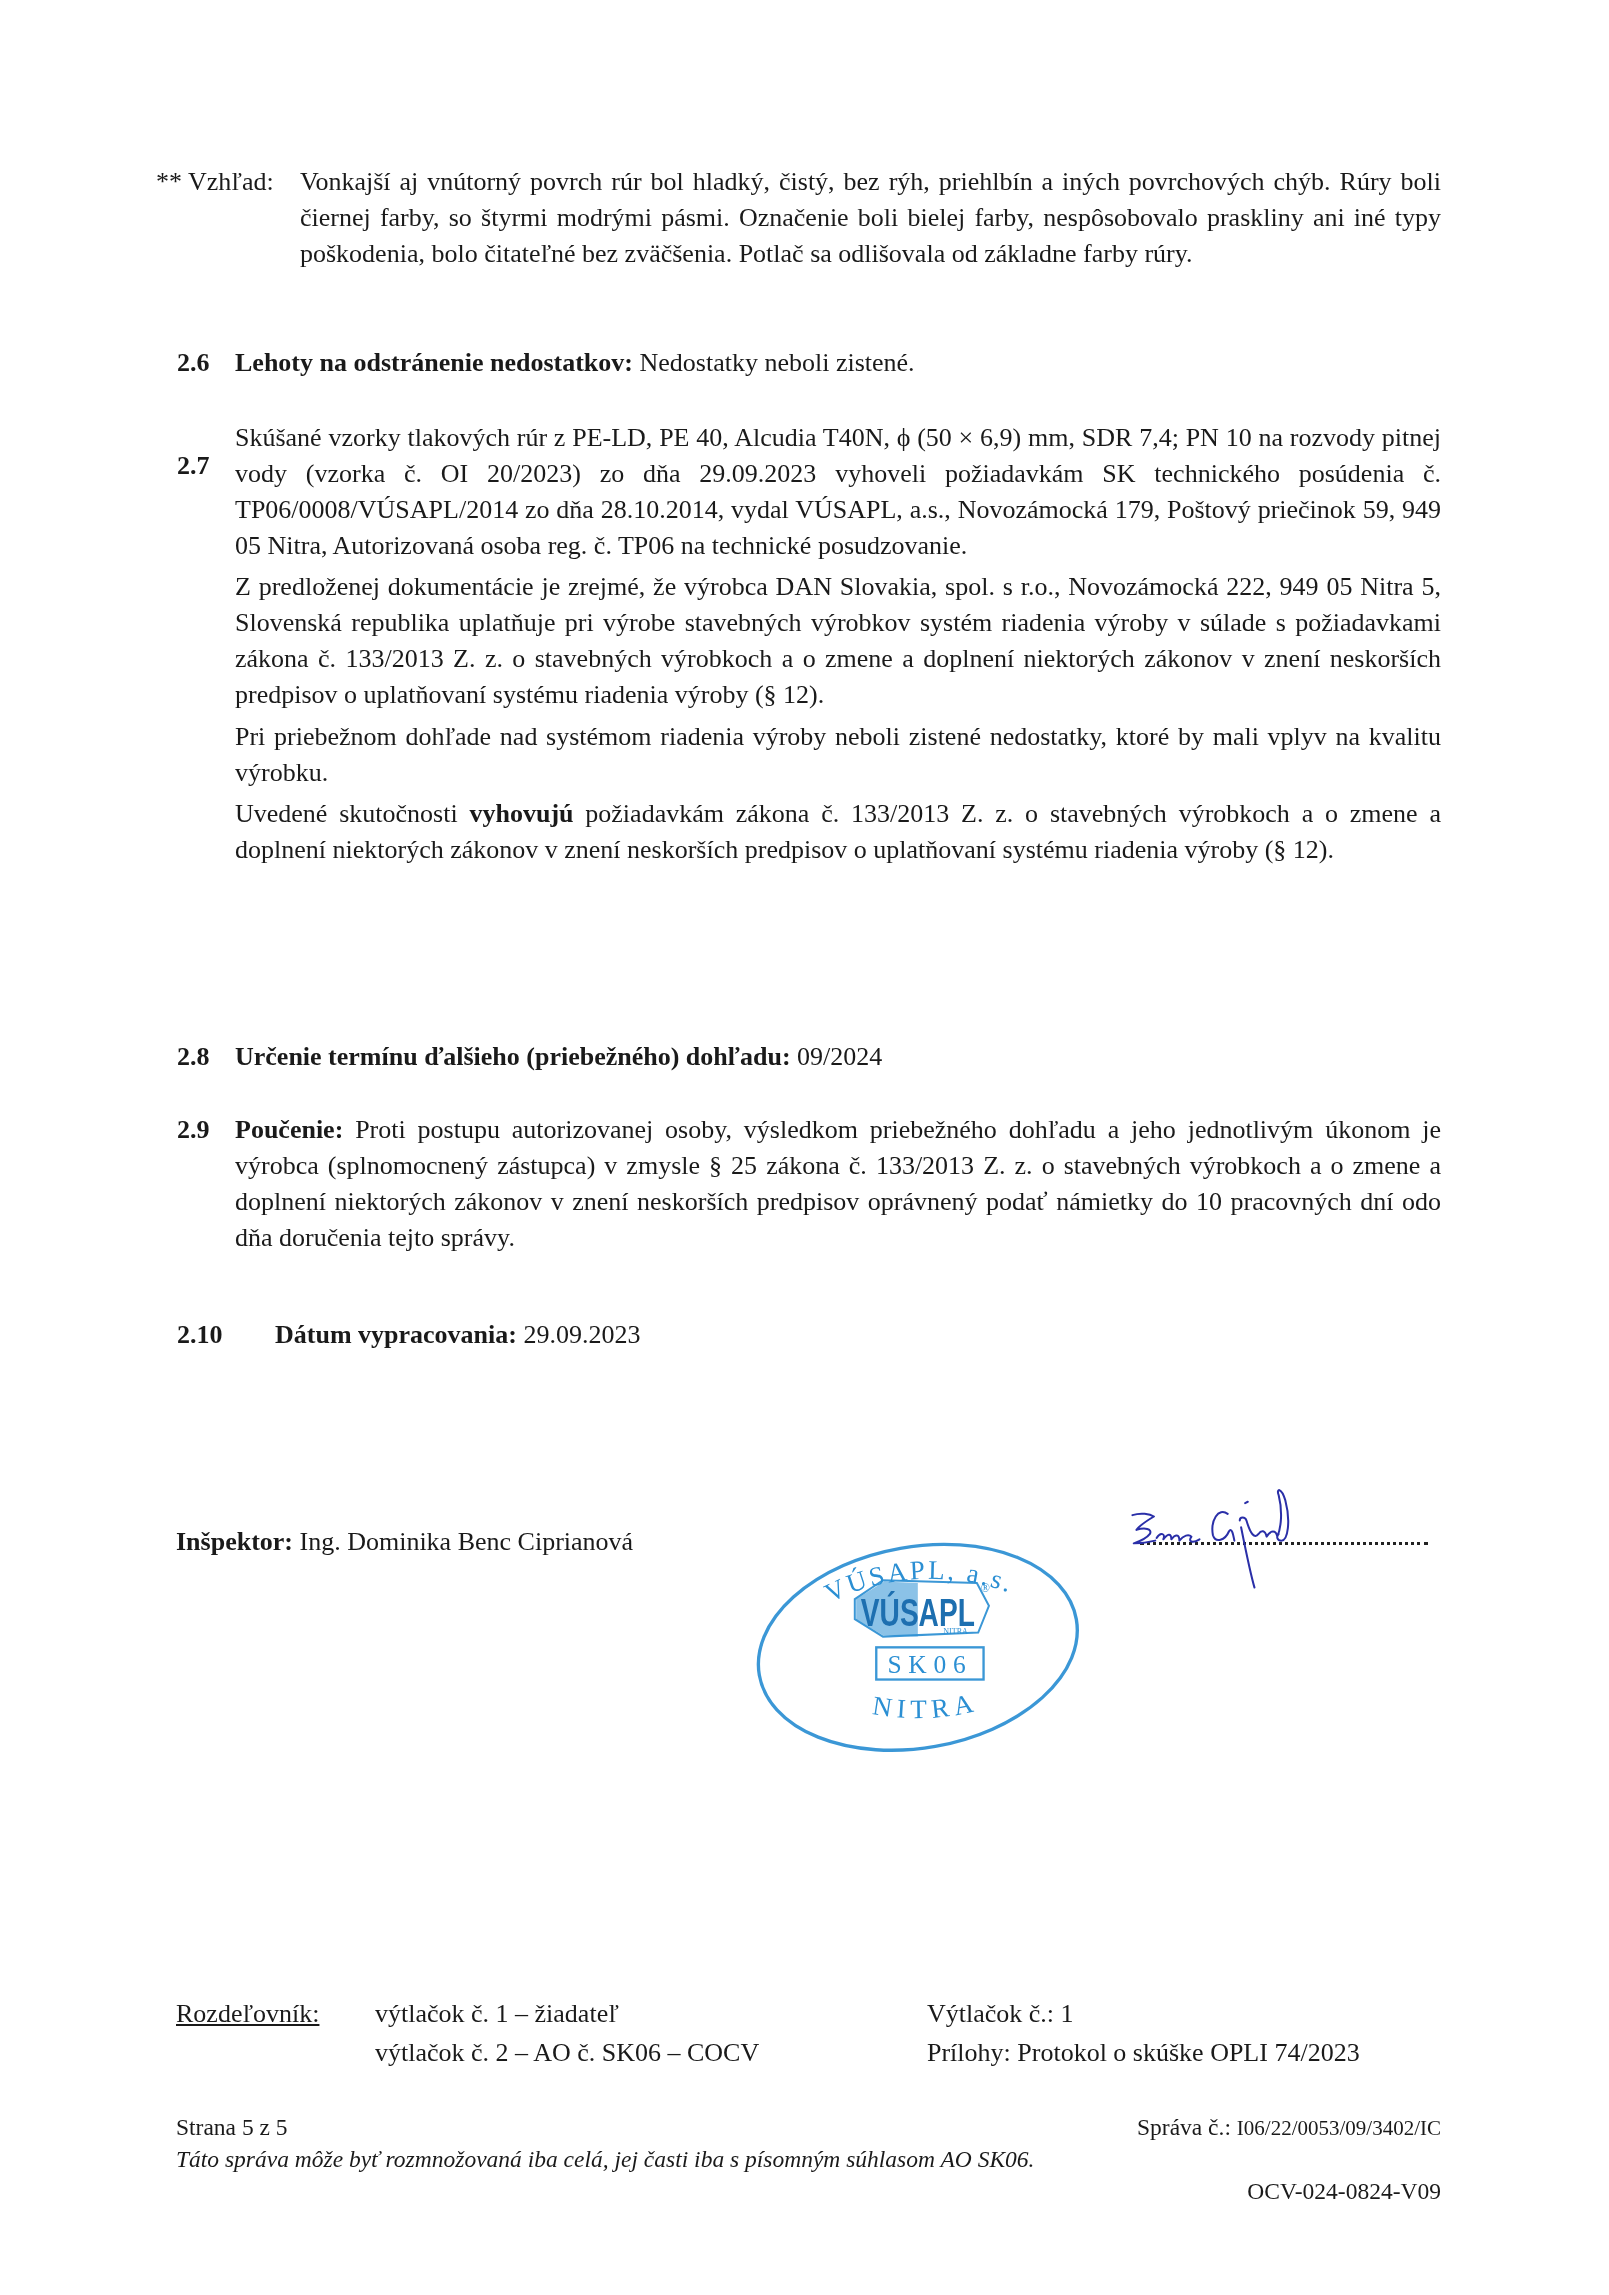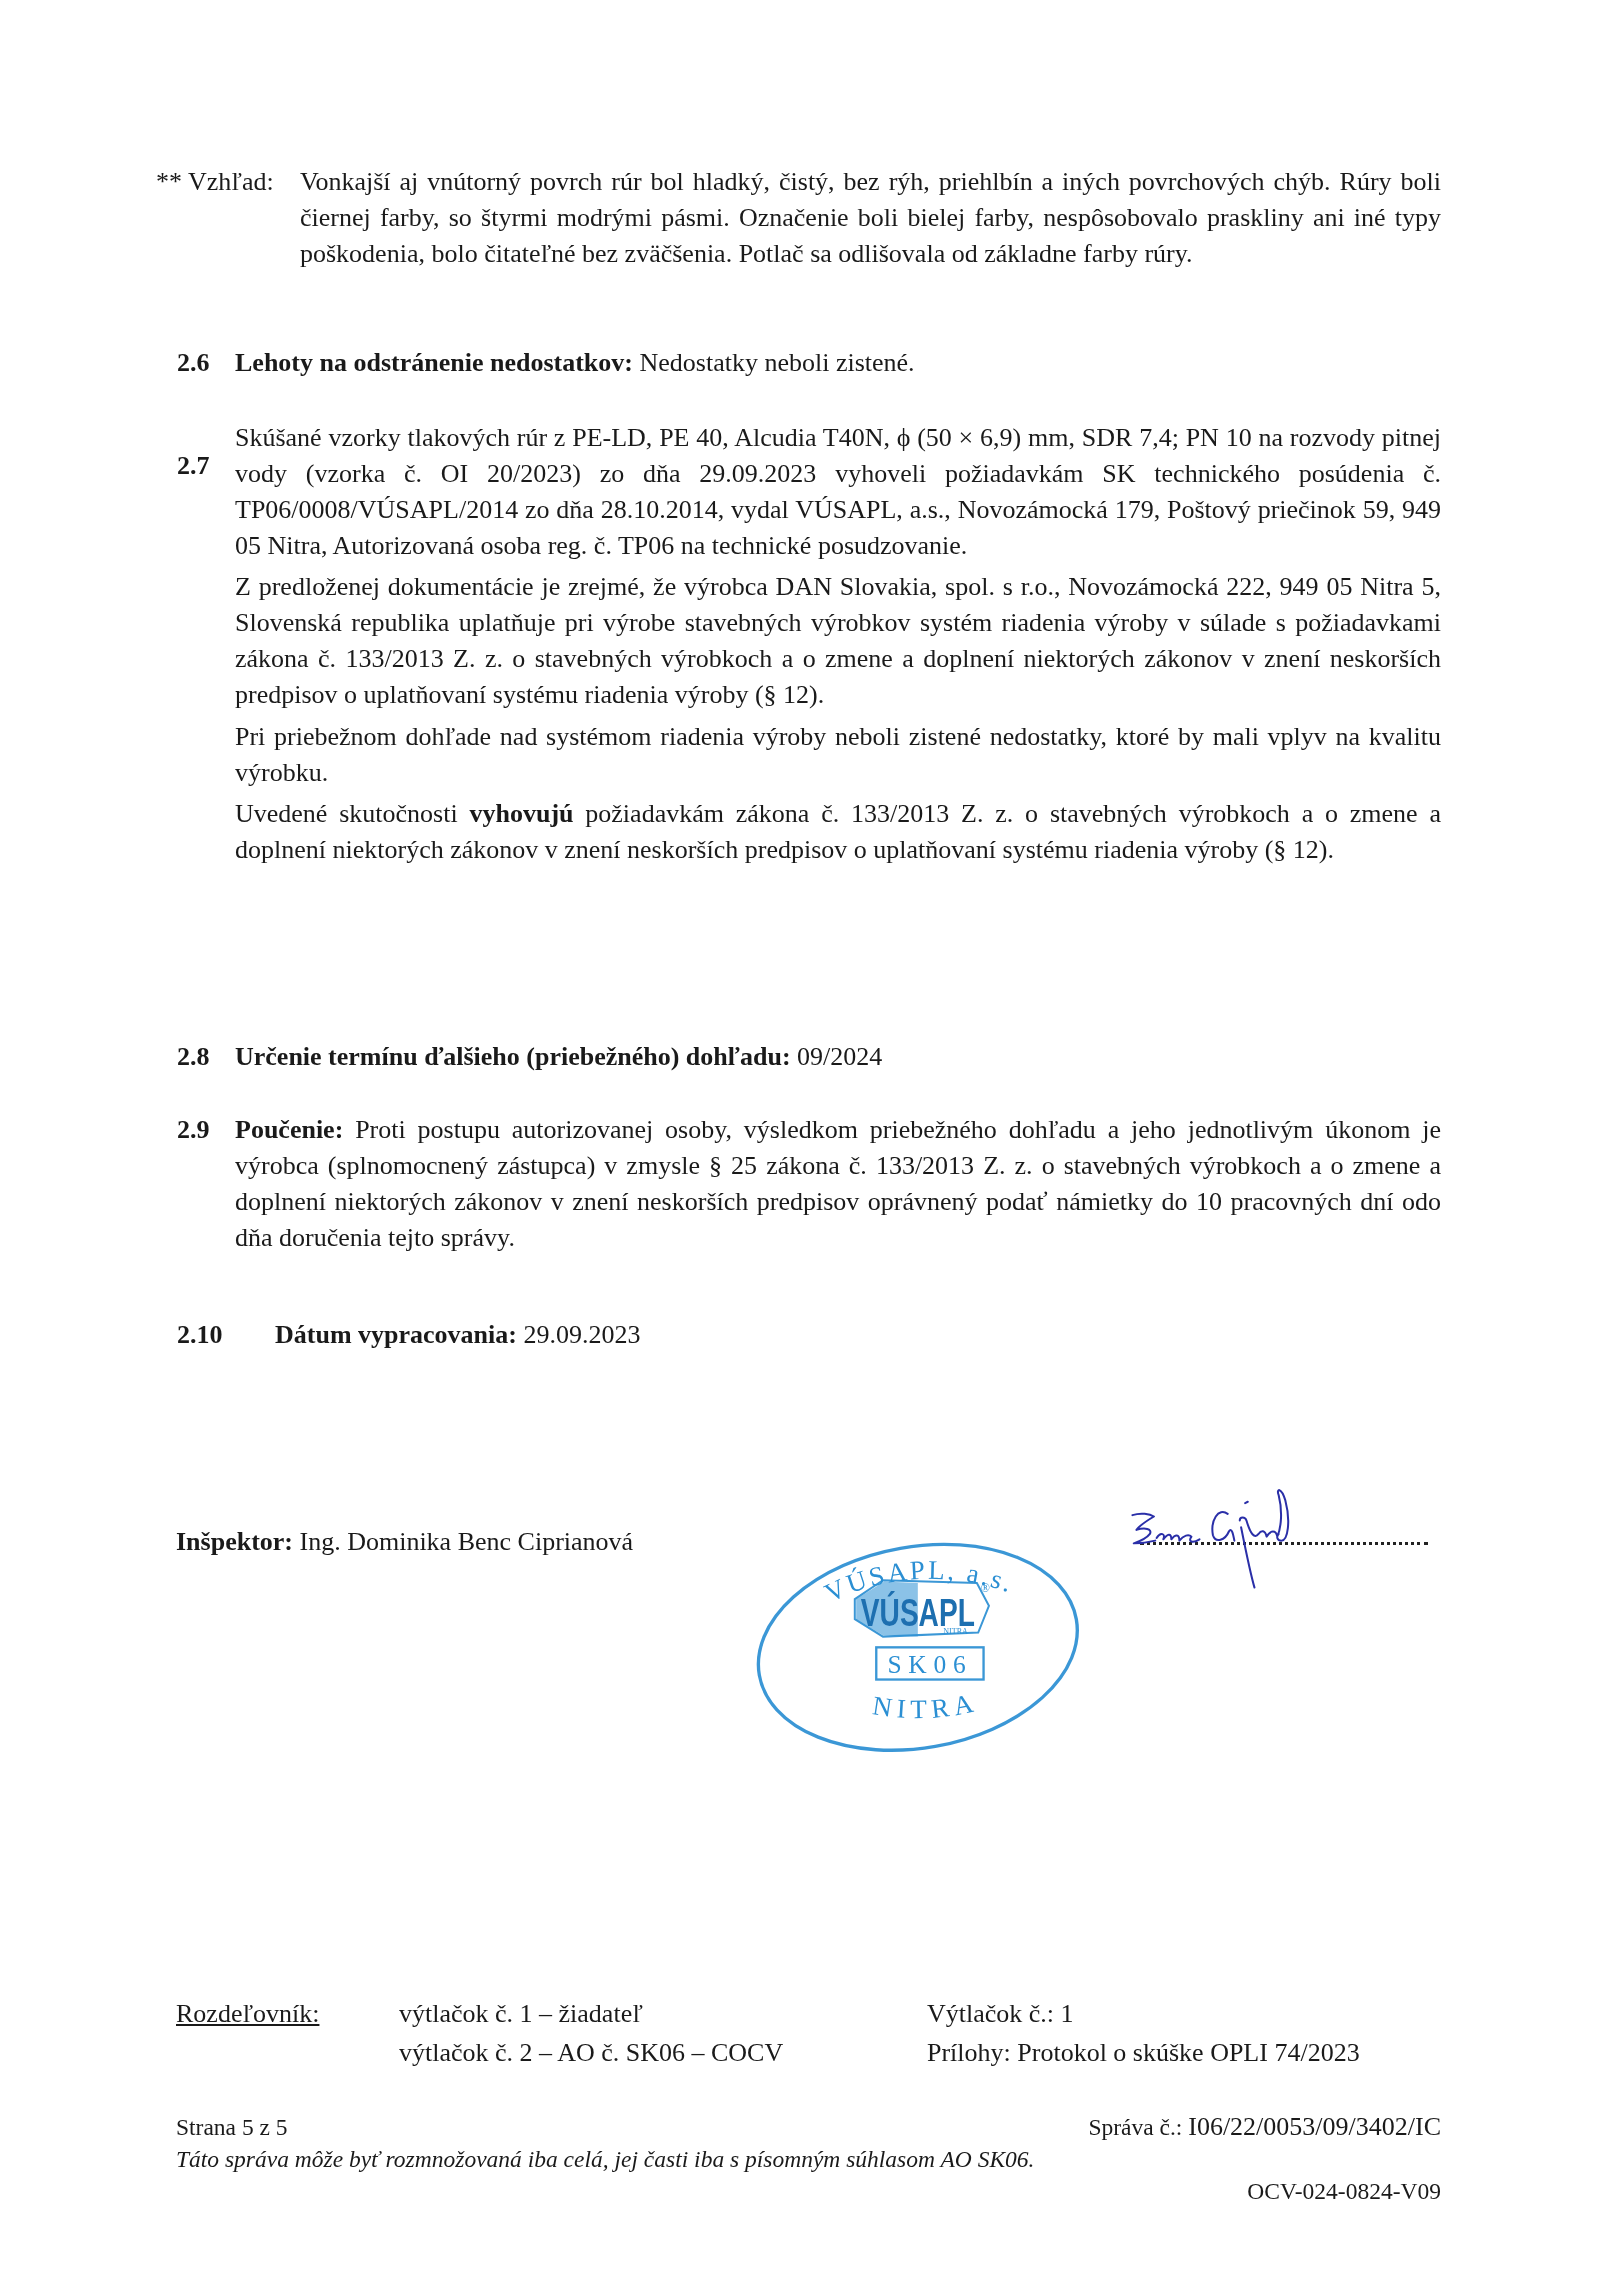--- a/index.html
+++ b/index.html
@@ -24,28 +24,28 @@
 
     
     #inspector { left: 176px; top: 1524px; white-space: nowrap; }
     #sig-line { left: 1140px; top: 1542px; width: 288px; border-bottom: 3.4px dotted #222; height: 0; }
     #signature { left: 1127px; top: 1487px; width: 255px; height: 114px; }
     #stamp { left: 742px; top: 1532px; width: 349px; height: 228px; }
 
     
     #distrib { left: 176px; top: 1996px; width: 1267px; height: 80px; }
     #distrib .lbl { position: absolute; left: 0; top: 0; text-decoration: underline; }
-    #distrib .row { position: absolute; left: 199px; white-space: nowrap; margin-left: 24px; }
+    #distrib .row { position: absolute; left: 199px; white-space: nowrap; }
     #distrib .right { position: absolute; left: 751px; white-space: nowrap; }
 
     
     #footer { left: 176px; top: 2111px; width: 1265px; font-size: 23.5px; line-height: 32px; }
     #footer .l { position: absolute; left: 0; top: 0; }
     #footer .r { position: absolute; right: 0; top: 0; white-space: nowrap; }
-    #footer .r .num { font-size: 26px; }
+    #footer .r .num { font-size: 21px; }
     #footer .note { position: absolute; left: 0; top: 32px; white-space: nowrap; font-style: italic; }
     #footer .code { position: absolute; right: 0; top: 64px; white-space: nowrap; }
   </style>
 </head>
 <body>
 
 <div id="vzhlad" class="abs just">
   <div class="body"><span style="display:inline-block;width:144px;text-indent:0;">** Vzhľad:</span><span>Vonkajší aj vnútorný povrch rúr bol hladký, čistý, bez rýh, priehlbín a iných povrchových chýb. Rúry boli čiernej farby, so štyrmi modrými pásmi. Označenie boli bielej farby, nespôsobovalo praskliny ani iné typy poškodenia, bolo čitateľné bez zväčšenia. Potlač sa odlišovala od základne farby rúry.</span></div>
 </div>
 

